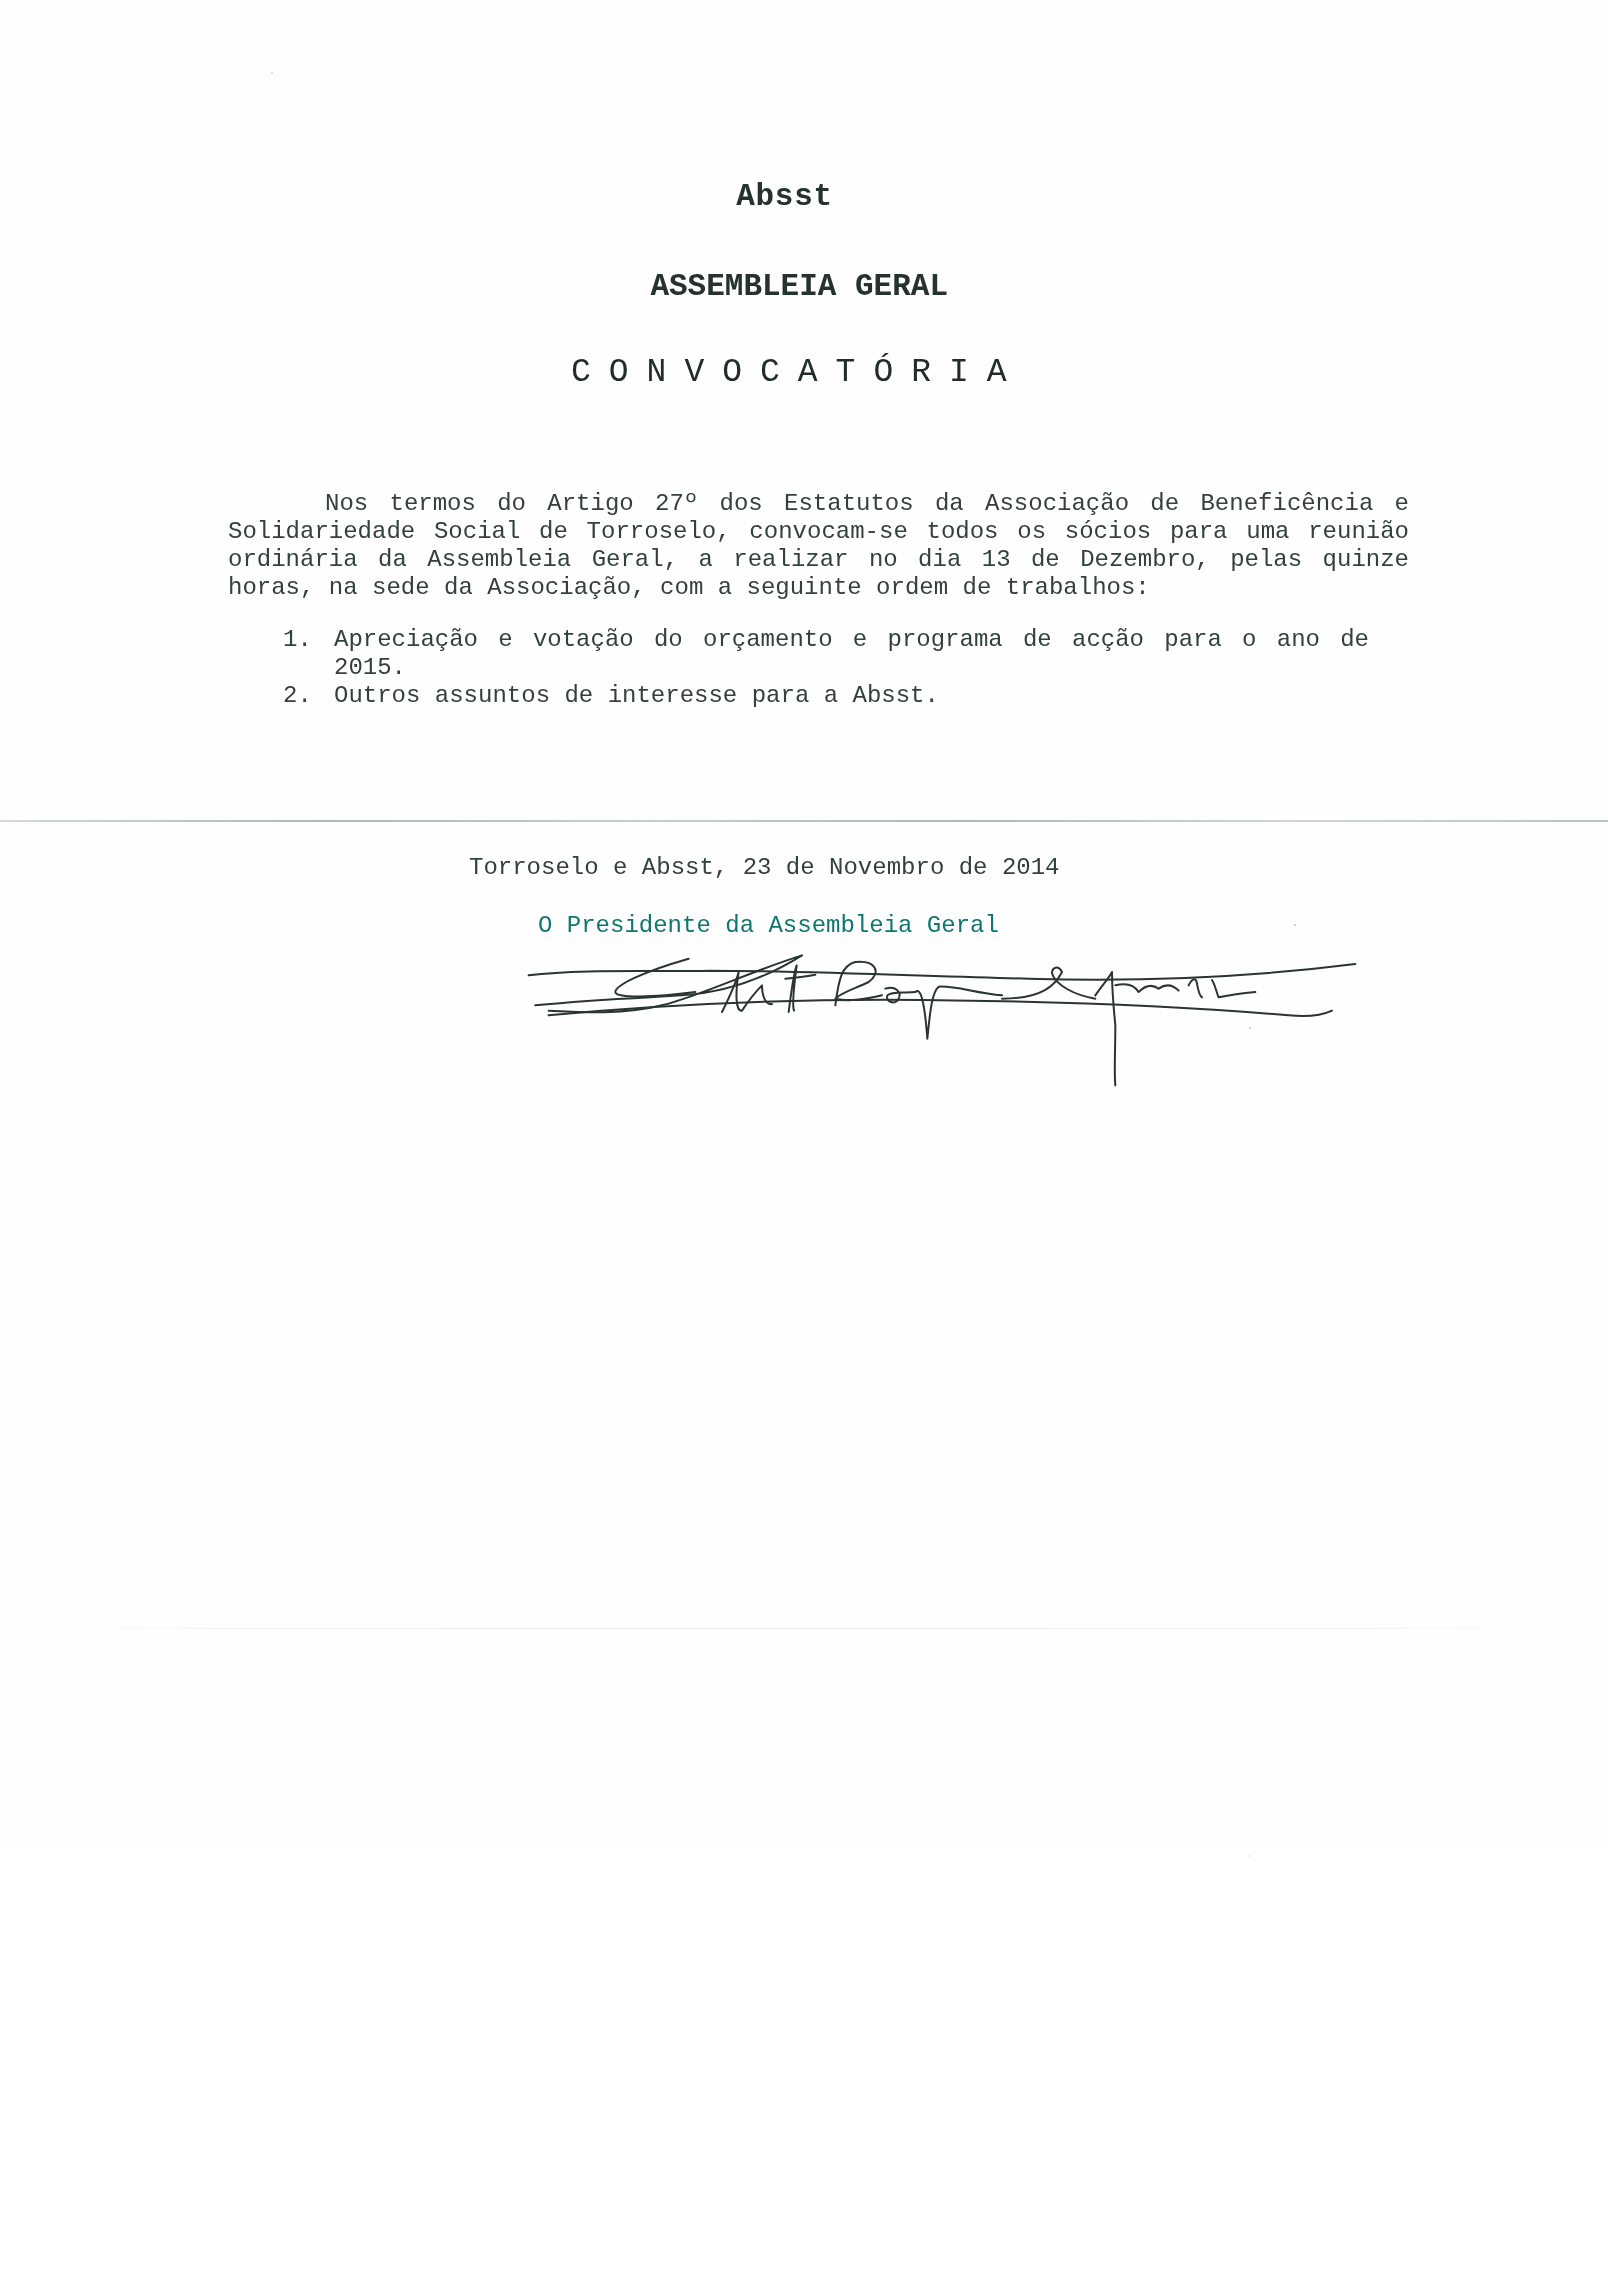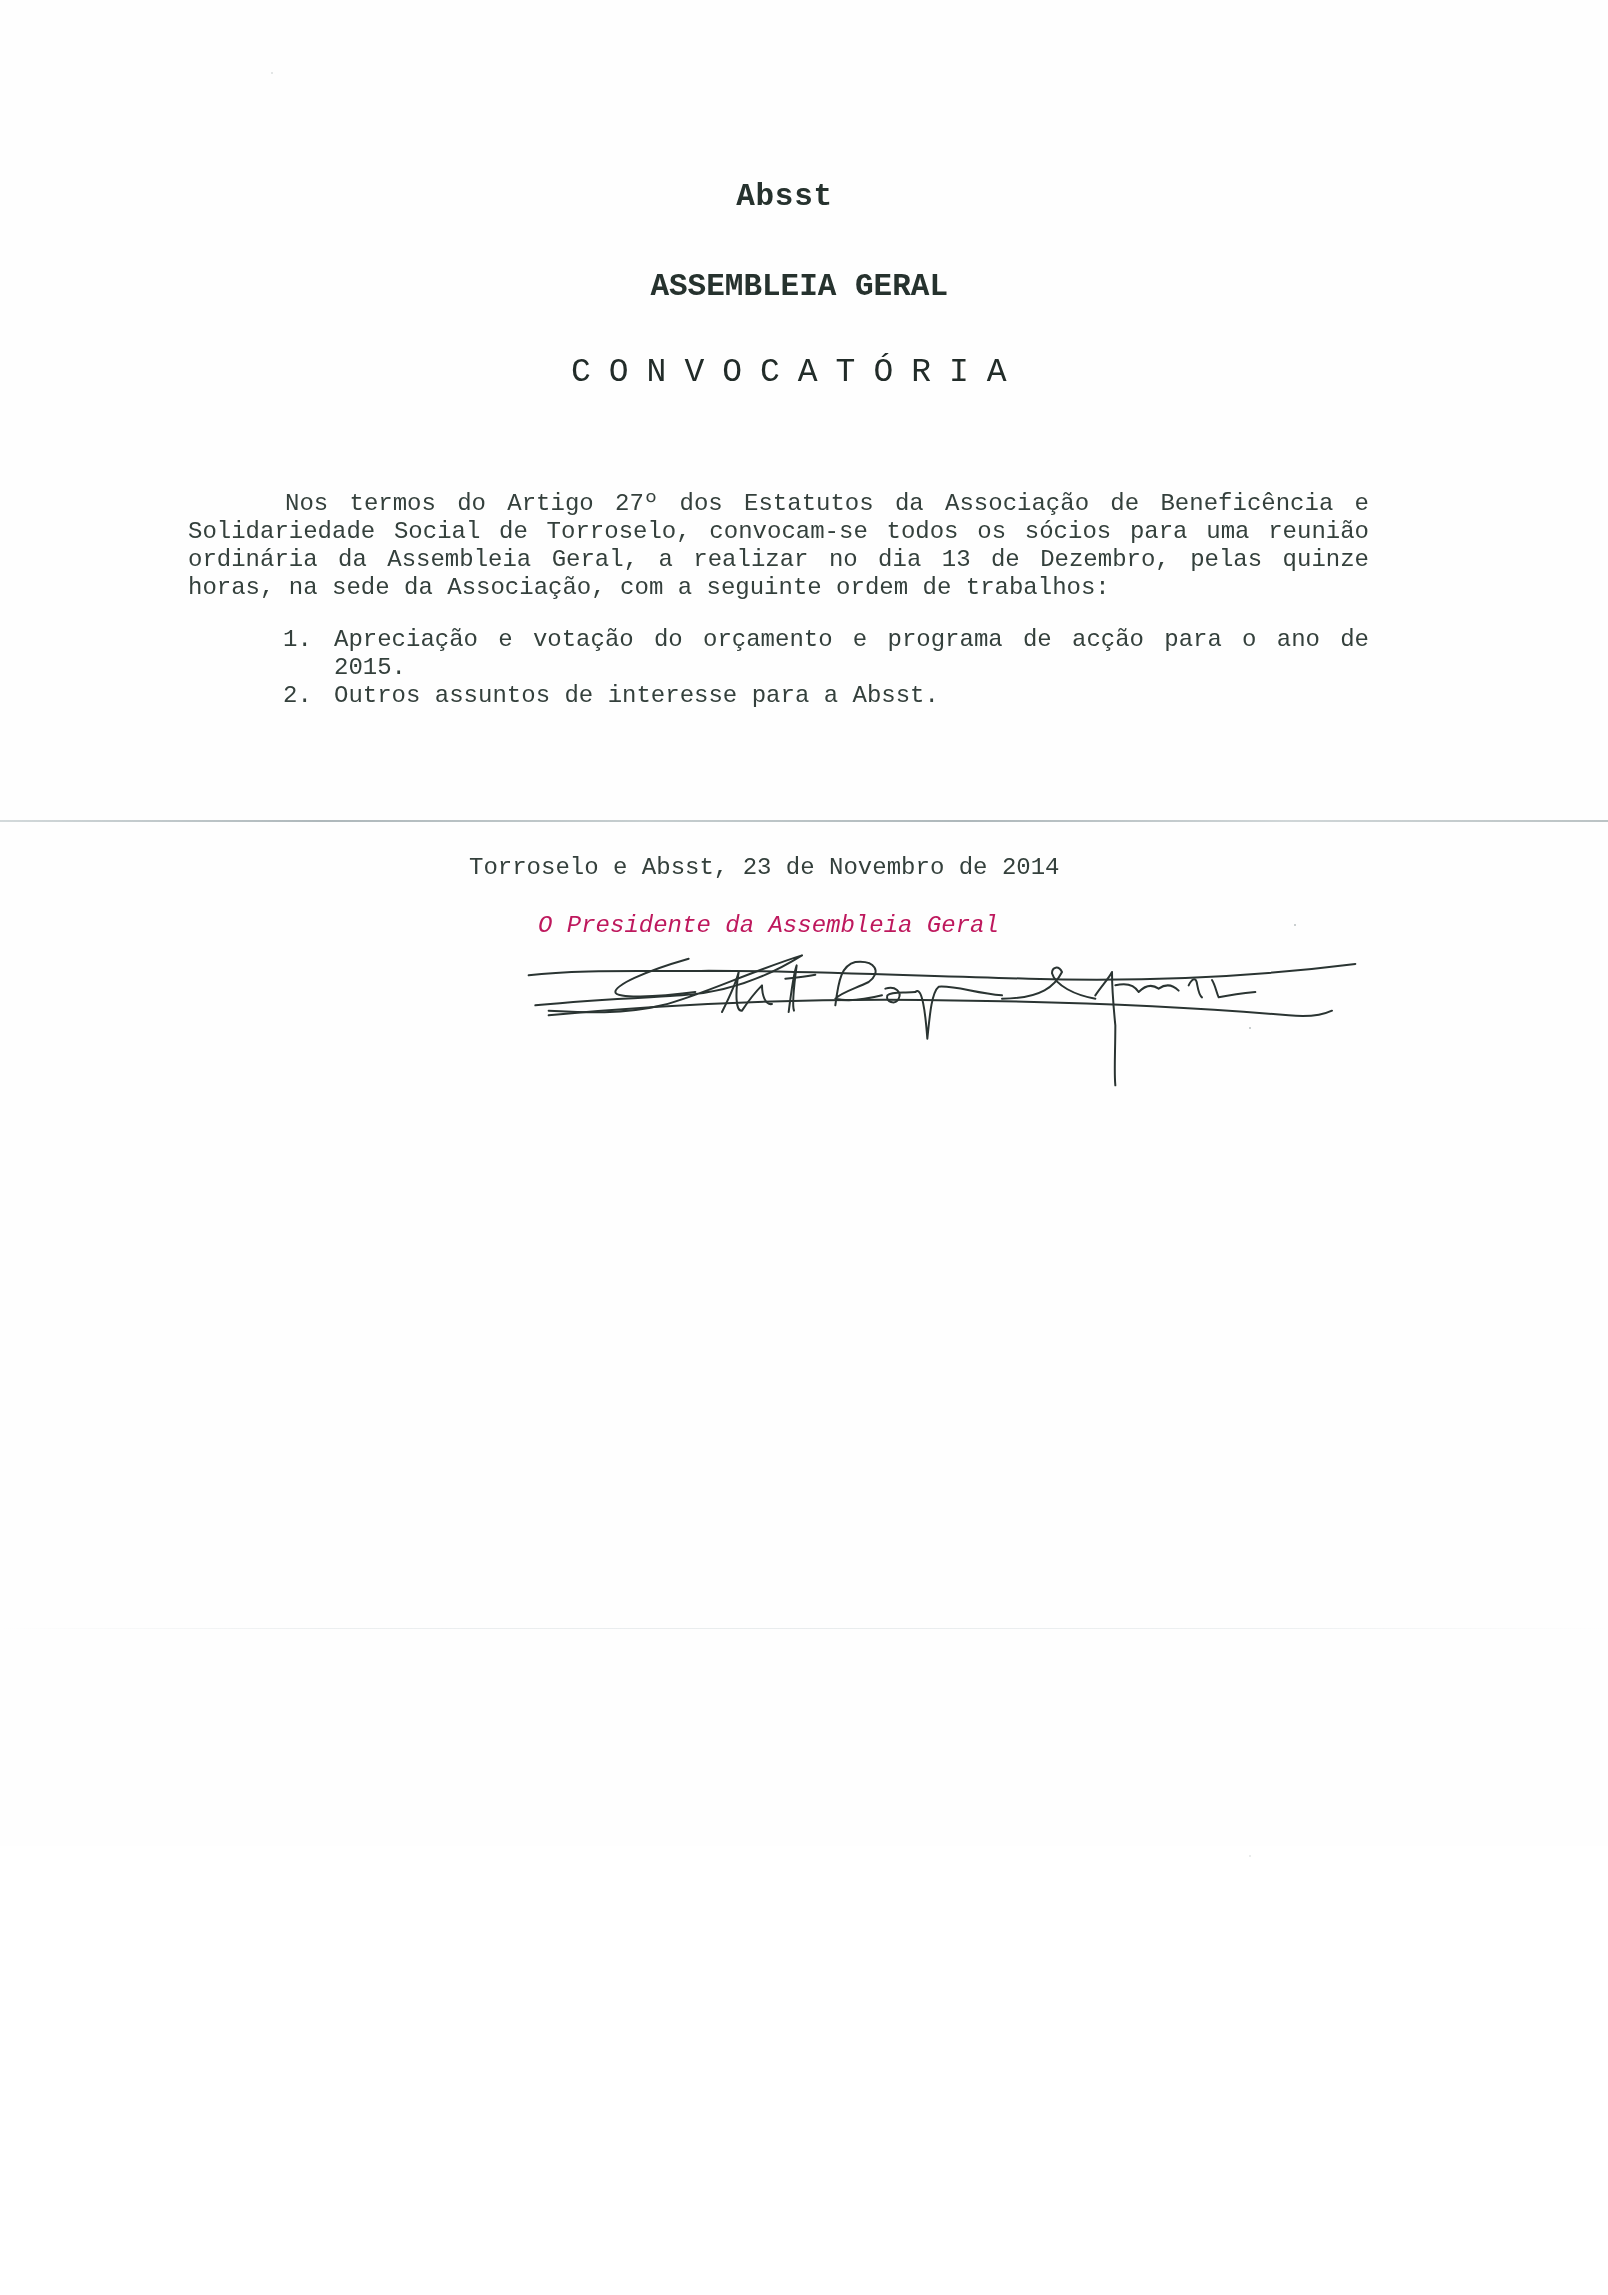--- a/index.html
+++ b/index.html
@@ -49,21 +49,21 @@
     }
     .body-text {
       position: absolute;
       left: 188px;
       width: 1181px;
       font-size: 24px;
       line-height: 28px;
       text-align: justify;
       color: #34403c;
     }
-    .para1 { top: 490px; }
+    .para1 { top: 490px; margin-left: 40px; }
     .para2 { top: 743px; }
     .indent { display: inline-block; width: 97px; }
     .agenda {
       position: absolute;
       left: 283px;
       width: 1086px;
       top: 626px;
       margin: 0; padding: 0;
       list-style: none;
       font-size: 24px;
@@ -84,22 +84,21 @@
       left: 469px;
       top: 854px;
       font-size: 24px;
       color: #34403c;
     }
     .signer-role {
       position: absolute;
       left: 538px;
       top: 912px;
       font-size: 24px;
-      color: #be185d;
-      font-style: italic;
+      color: #0f766e;
     }
     .signer-name {
       position: absolute;
       left: 486px;
       top: 1024px;
       font-size: 24px;
       color: #34403c;
     }
     .signature {
       position: absolute;

